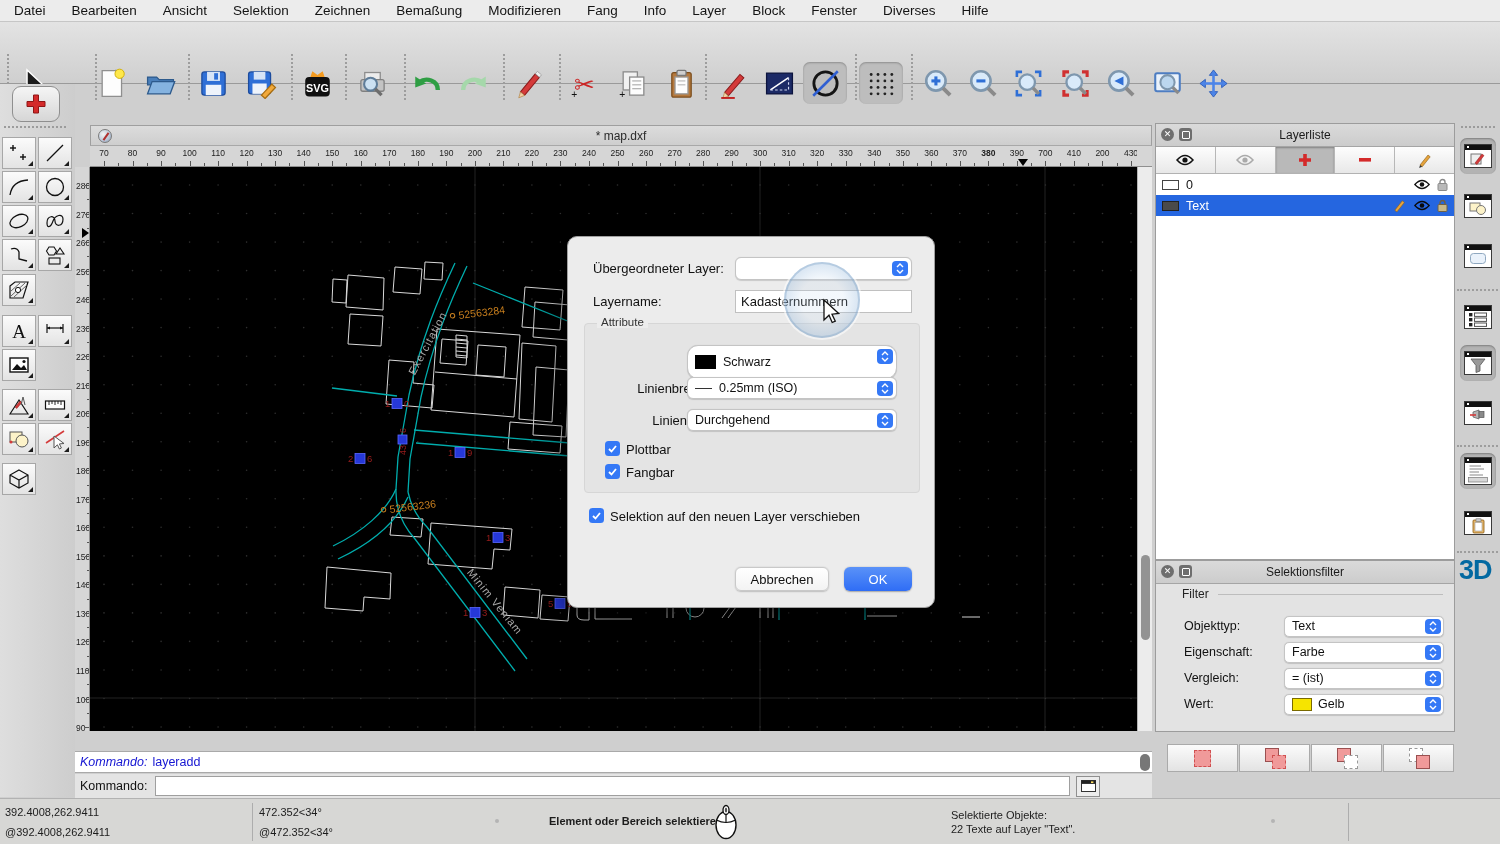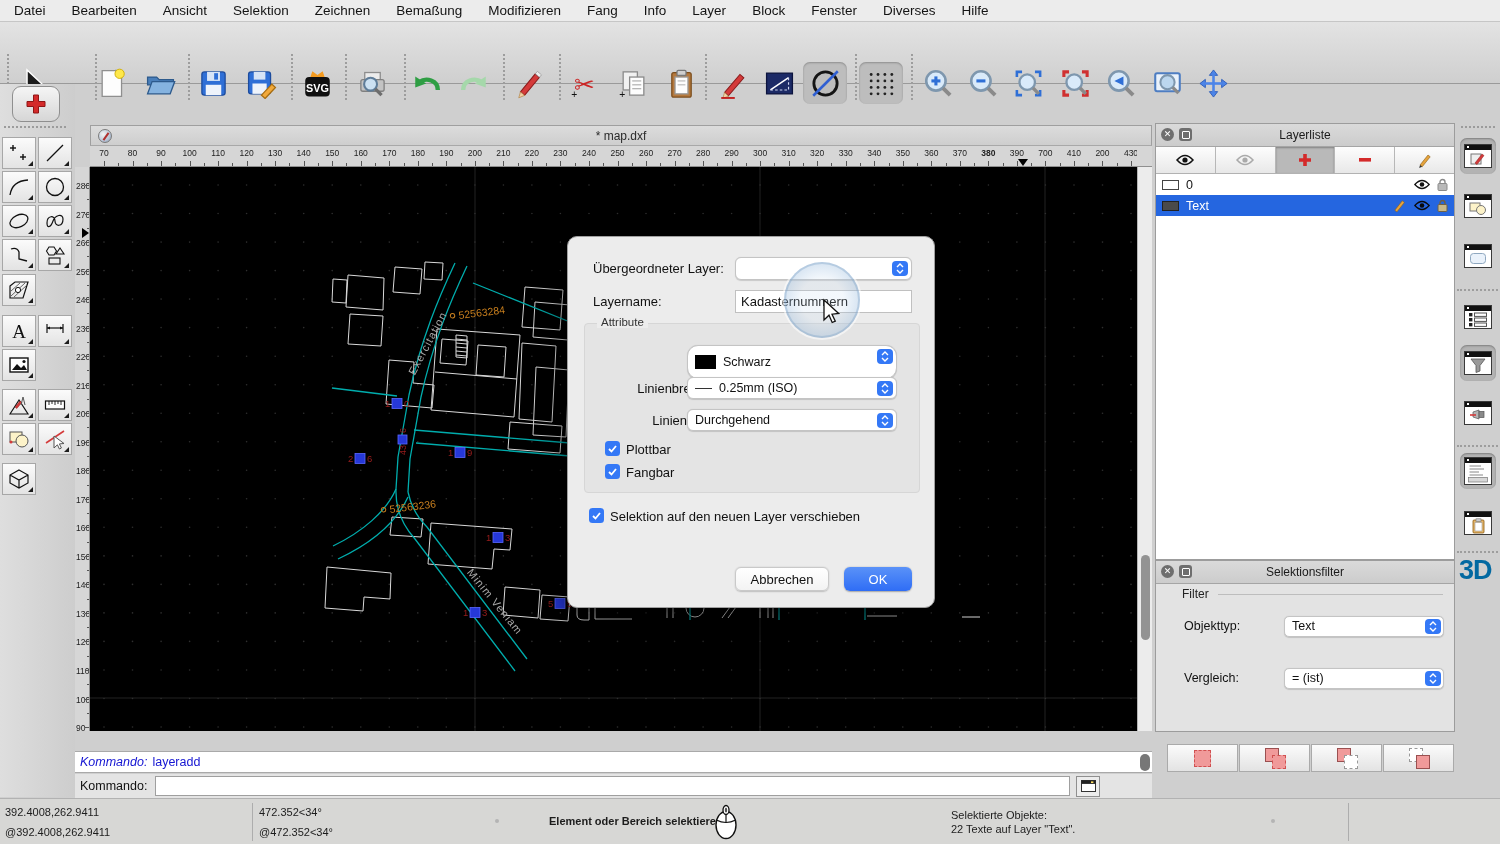--- a/index.html
+++ b/index.html
@@ -1605,24 +1605,47 @@
       <span class="f-label">Objekttyp:</span>
       <div class="dropdown" style="width:160px">
           <span>Text</span>
           <span class="stepper">
             <svg viewBox="0 0 8 11">
               <path d="M1,4 L4,1 L7,4 M1,7 L4,10 L7,7" fill="none" stroke="#fff" stroke-width="1.4"></path>
             </svg>
           </span>
         </div>
     </div>
+    <div class="filter-row" style="left:28px;top:80px;width:265px;">
+      <span class="f-label">Eigenschaft:</span>
+      <div class="dropdown" style="width:160px">
+          <span>Farbe</span>
+          <span class="stepper">
+            <svg viewBox="0 0 8 11">
+              <path d="M1,4 L4,1 L7,4 M1,7 L4,10 L7,7" fill="none" stroke="#fff" stroke-width="1.4"></path>
+            </svg>
+          </span>
+        </div>
+    </div>
     <div class="filter-row" style="left:28px;top:106px;width:265px;">
       <span class="f-label">Vergleich:</span>
       <div class="dropdown" style="width:160px">
           <span>= (ist)</span>
+          <span class="stepper">
+            <svg viewBox="0 0 8 11">
+              <path d="M1,4 L4,1 L7,4 M1,7 L4,10 L7,7" fill="none" stroke="#fff" stroke-width="1.4"></path>
+            </svg>
+          </span>
+        </div>
+    </div>
+    <div class="filter-row" style="left:28px;top:132px;width:265px;">
+      <span class="f-label">Wert:</span>
+      <div class="dropdown" style="width:160px">
+          <span style="display: inline-block; width: 18px; height: 11px; border: 1px solid rgb(122, 106, 0); margin-right: 6px; background: rgb(246, 228, 0);"></span>
+          <span>Gelb</span>
           <span class="stepper">
             <svg viewBox="0 0 8 11">
               <path d="M1,4 L4,1 L7,4 M1,7 L4,10 L7,7" fill="none" stroke="#fff" stroke-width="1.4"></path>
             </svg>
           </span>
         </div>
     </div>
   </div>
 
   <div class="filter-btns" style="left:1167px;top:744px;">

